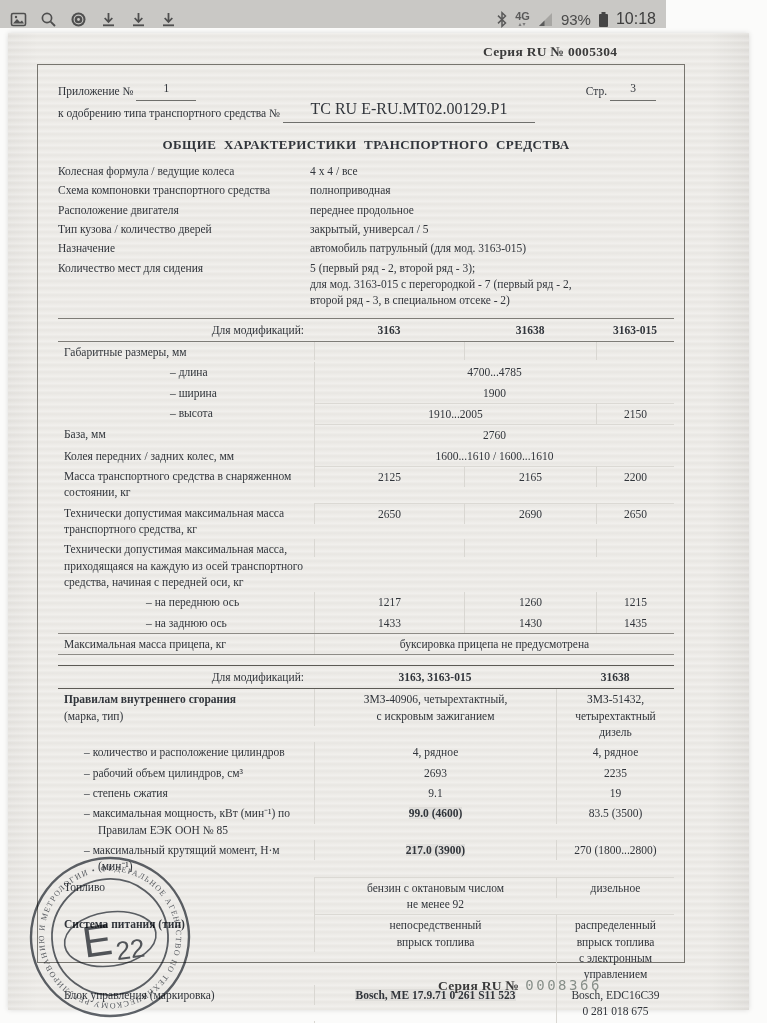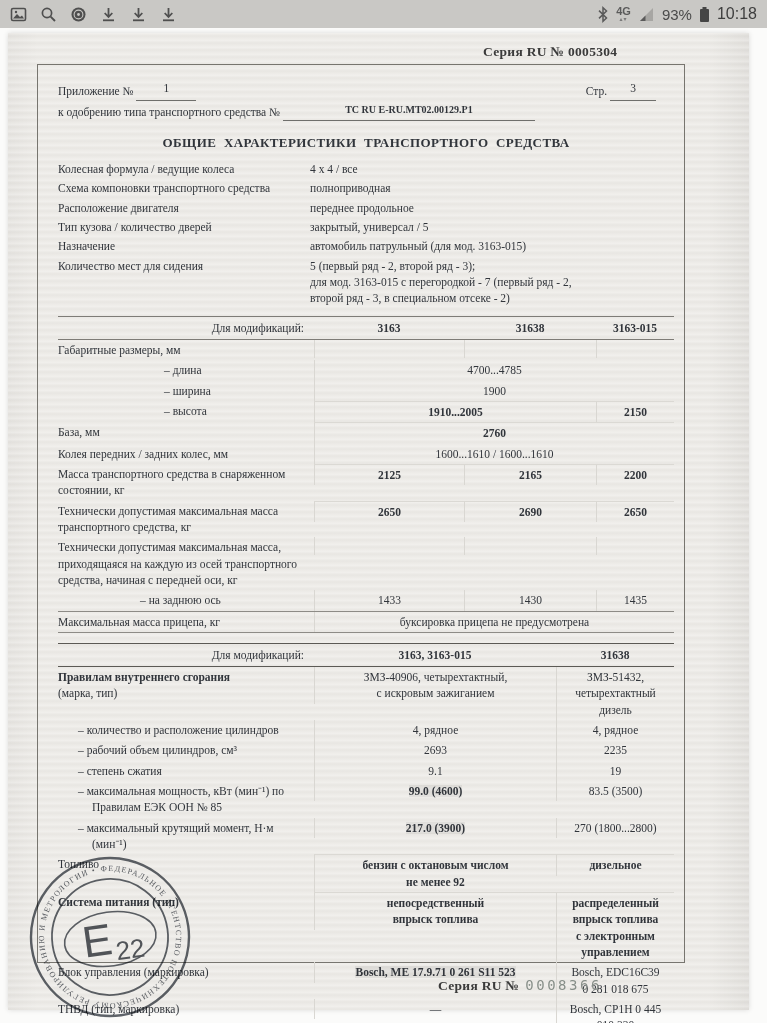--- a/index.html
+++ b/index.html
@@ -1,22 +1,22 @@
 <!DOCTYPE html>
 <html><head>
 <meta charset="utf-8">
 <style>
   html,body { margin:0; padding:0; }
   body { width:767px; height:1023px; background:#ffffff; font-family:"Liberation Sans", sans-serif; }
   .screen { position:relative; width:767px; height:1023px; background:#fbfbfa; overflow:hidden; }
 
   
   .statusbar {
-    position:absolute; top:0; left:0; width:767px; height:28px;
-    background:#c9c8c5; display:flex; align-items:center; padding:0 10px; box-sizing:border-box;
+    position:absolute; top:0; left:0; width:666px; height:28px;
+    background:#c9c8c5; display:flex; align-items:flex-end; padding:0 10px; box-sizing:border-box;
     color:#474747;
   }
   .sb-left { display:flex; align-items:center; gap:13px; }
   .sb-right { margin-left:auto; display:flex; align-items:center; gap:7px; }
   .sb-ico svg { display:block; }
   .sb-net { display:flex; flex-direction:column; align-items:center; line-height:1; }
   .sb-net .nl { font-size:11px; font-weight:bold; color:#5a5a5a; }
   .sb-net .arr { font-size:6px; color:#7a7a7a; letter-spacing:1px; margin-top:-1px; }
   .sb-pct { font-size:15px; color:#4a4a4a; }
   .sb-time { font-size:16px; color:#3e3e3e; }
@@ -43,47 +43,47 @@
     border:1.6px solid #77756f; box-sizing:border-box;
     padding:14px 10px 0 20px;
     font-size:11.5px; line-height:1.42;
   }
 
   .annex-row { display:flex; justify-content:space-between; align-items:flex-start; margin-top:4px; }
   .fill { display:inline-block; border-bottom:1px solid #6f6f6c; text-align:center; line-height:1; padding-bottom:2px; }
   .fill > span { position:relative; top:-3px; }
   .fill.w1 { min-width:60px; }
   .fill.w2 { min-width:46px; margin-right:18px; }
-  .fill.w3 { min-width:252px; font-weight:bold; font-size:10px; }
+  .fill.w3 { min-width:252px; font-weight:normal; font-size:16px; }
 
   .approval-row { margin-top:3px; }
 
   .doc-title { text-align:center; font-weight:bold; font-size:13px; letter-spacing:0.4px; word-spacing:4px; margin:13px 0 9px 0; }
 
   .spec { display:grid; grid-template-columns:252px 1fr; margin-bottom:3px; }
   .spec .v { white-space:pre-line; }
 
   
   .tbl { margin-top:9px; }
   .t1-row { display:grid; grid-template-columns:256px 150px 132px 1fr; align-items:start; }
   .t2-row { display:grid; grid-template-columns:256px 242px 1fr; align-items:start; }
   .thead { border-top:1.3px solid #7e7c77; border-bottom:1.3px solid #7e7c77; }
   .thead .hl { text-align:right; padding:3px 10px 3px 0; }
   .thead .hc { text-align:center; font-weight:bold; padding:3px 2px; }
   .t2head { border-top:1.8px solid #5c5a55; border-bottom:1.6px solid #5c5a55; }
-  .lab { padding:2px 6px 2px 0; }
+  .lab { padding:2px 6px 2px 0;margin-left:6px; }
   .lab.sub { padding-left:34px; text-indent:-14px; }
   .lab.sub-deep { padding-left:120px; text-indent:-14px; }
   .lab.sub-mid { padding-left:96px; text-indent:-14px; }
   .lab.b { font-weight:bold; }
   .lab .l2 { font-weight:normal; display:block; }
   .c { text-align:center; padding:2px 4px; border-left:1px solid #d9d7d2; white-space:pre-line; min-height:14px; }
   .s3 { grid-column:2/5; }
   .s2 { grid-column:2/4; }
-  .vline > .c { border-top:1px solid #dbd9d4;font-weight:bold; }
+  .vline > .c { border-top:1px solid #dbd9d4; }
   .trailer-row { border-top:1px solid #8d8b86; border-bottom:1px solid #8d8b86; }
   .bv { font-weight:bold; background:rgba(0,0,0,0.055); }
   .tbl2-wrap { border-bottom:2.6px solid #2c2c2c; padding-bottom:16px; margin-top:10px; }
 
   
   .stamp {
     position:absolute; left:16px; top:818px; width:172px; height:172px;
     transform:rotate(-8deg); opacity:0.88; mix-blend-mode:multiply; pointer-events:none;
   }
 
@@ -266,20 +266,26 @@
             <div class="lab">Технически допустимая максимальная масса транспортного средства, кг</div>
             <div class="c">2650</div>
             <div class="c">2690</div>
             <div class="c">2650</div>
           </div>
         <div class="t1-row">
             <div class="lab">Технически допустимая максимальная масса, приходящаяся на каждую из осей транспортного средства, начиная с передней оси, кг</div>
             <div class="c"></div>
             <div class="c"></div>
             <div class="c"></div>
+          </div>
+        <div class="t1-row">
+            <div class="lab sub-mid">–  на переднюю ось</div>
+            <div class="c">1217</div>
+            <div class="c">1260</div>
+            <div class="c">1215</div>
           </div>
         <div class="t1-row">
             <div class="lab sub-mid">–  на заднюю ось</div>
             <div class="c">1433</div>
             <div class="c">1430</div>
             <div class="c">1435</div>
           </div>
         <div class="t1-row trailer-row">
             <div class="lab">Максимальная масса прицепа, кг</div>
             <div class="c s3">буксировка прицепа не предусмотрена</div>

